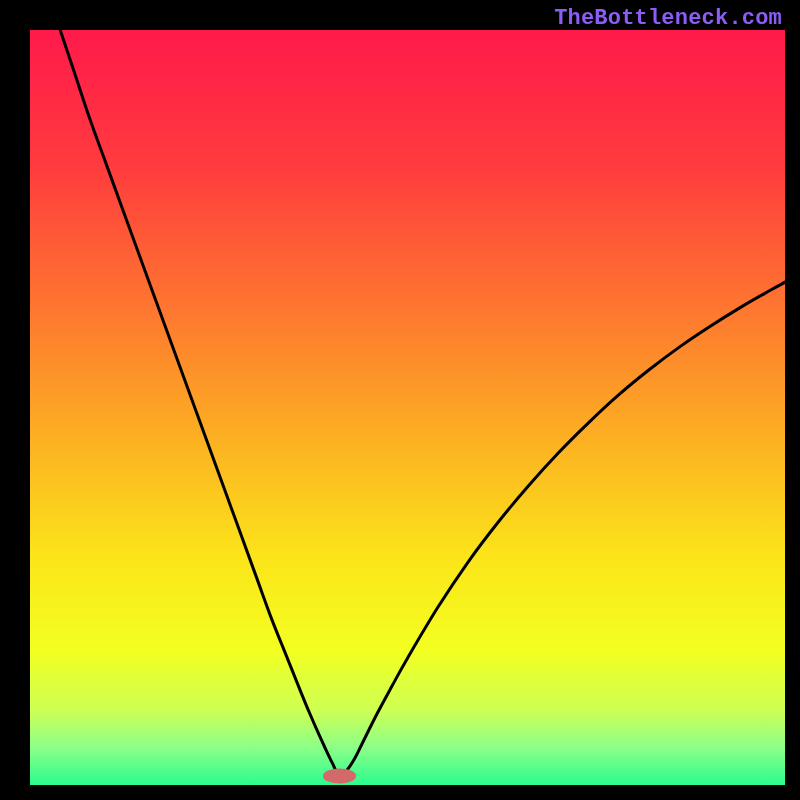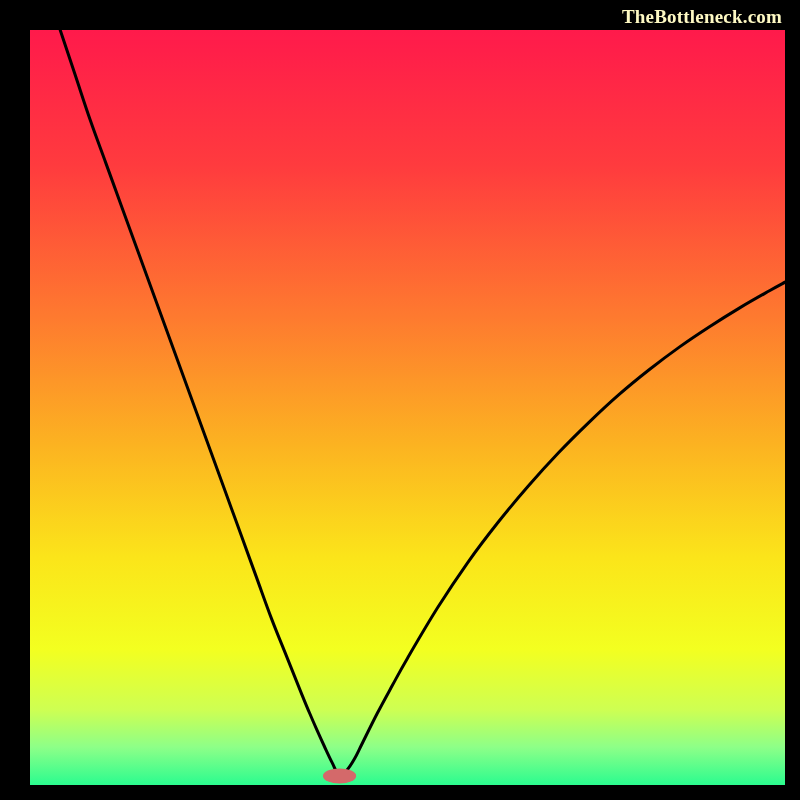--- a/index.html
+++ b/index.html
@@ -15,24 +15,24 @@
     left: 0;
     top: 0;
     width: 800px;
     height: 800px;
     background: #000;
   }
   .watermark {
     position: absolute;
     top: 6px;
     right: 18px;
-    font-family: Liberation Serif, serif;
-    font-size: 19px;
+    font-family: Liberation Mono, monospace;
+    font-size: 22px;
     font-weight: 600;
-    color: #fef9c3;
+    color: #8b5cf6;
     letter-spacing: 0.2px;
   }
   .plot {
     position: absolute;
     left: 30px;
     top: 30px;
     width: 755px;
     height: 755px;
   }
   svg { display: block; }

